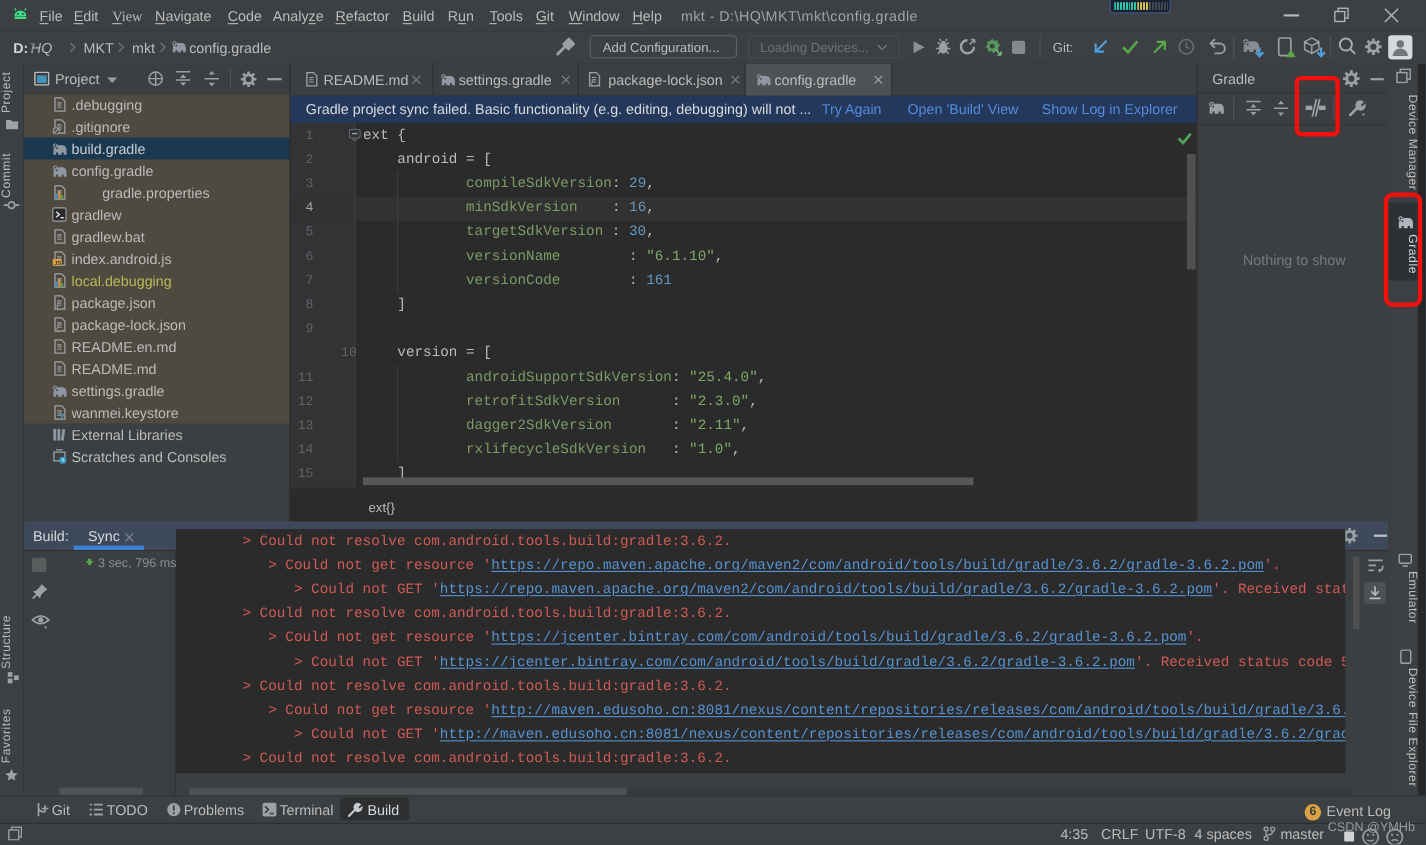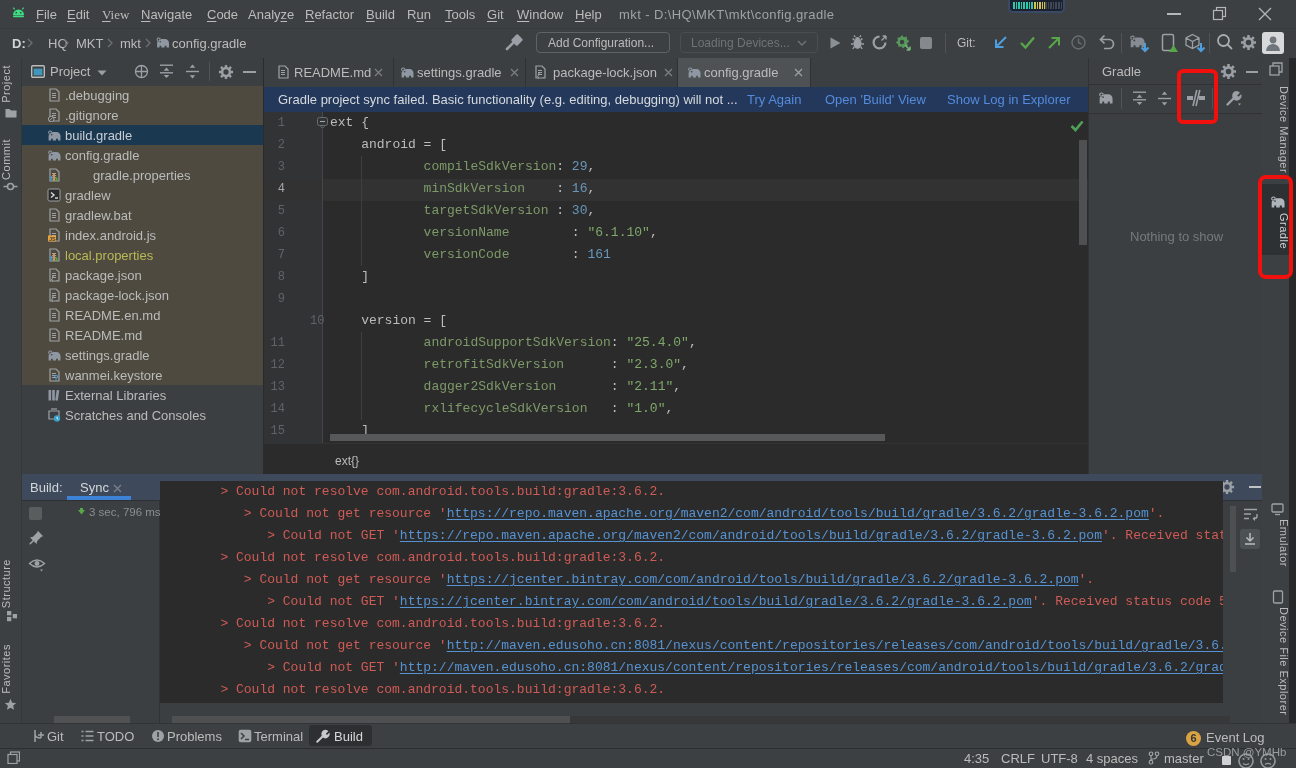--- a/index.html
+++ b/index.html
@@ -75,21 +75,21 @@
   <svg class="abs" style="left:1212px;top:6px" width="16" height="16" viewBox="0 0 16 16">
     <rect x="4.5" y="1.5" width="9" height="9" fill="none" stroke="#b4b7b9" stroke-width="1.2"></rect>
     <rect x="1.5" y="4.5" width="9" height="9" fill="#3d4042" stroke="#b4b7b9" stroke-width="1.2"></rect>
   </svg>
   <svg class="abs" style="left:1258px;top:7px" width="14" height="14" viewBox="0 0 14 14">
     <path d="M1 1 L13 13 M13 1 L1 13" stroke="#b4b7b9" stroke-width="1.3"></path>
   </svg>
 
   <div class="abs" id="toolbar" style="left:0;top:28px;width:1296px;height:30px;background:#3d4042;border-top:1px solid #383b3d;"></div>
   <div class="abs t13" style="left:12px;top:36px;color:#d2d5d8;font-weight:bold;">D:</div>
-  <div class="abs t13" style="left:48px;top:36px;">HQ</div>
+  <div class="abs t13" style="left:28px;top:36px;font-style:italic;">HQ</div>
   <div class="abs t13" style="left:76px;top:36px;">MKT</div>
   <div class="abs t13" style="left:120px;top:36px;">mkt</div>
   <div class="abs t13" style="left:172px;top:36px;">config.gradle</div>
   <svg class="abs" style="left:27px;top:38px" width="130" height="10" viewBox="0 0 130 10">
     <path d="M1 1 L5 5 L1 9 M37 1 L41 5 L37 9 M81 1 L85 5 L81 9 M119 1 L123 5 L119 9" fill="none" stroke="#6d7174" stroke-width="1.3"></path>
   </svg>
   <svg class="abs" style="left:155px;top:37px" width="15" height="12" viewBox="0 0 15 12" fill="#8f98a2">
       <use href="#eleph"></use>
     </svg>
 
@@ -261,21 +261,21 @@
   <div class="abs t13" style="left:65px;top:208px;">gradlew.bat</div>
   <svg class="abs" style="left:47px;top:208px" width="14" height="14" viewBox="0 0 14 14">
       <use href="#filedoc"></use>
     </svg>
   <div class="abs t13" style="left:65px;top:228px;">index.android.js</div>
   <svg class="abs" style="left:47px;top:228px" width="14" height="14" viewBox="0 0 14 14">
       <use href="#filedoc"></use>
       <rect x="1" y="7.5" width="8" height="6" fill="#e8a33d"></rect>
       <text x="2" y="12.6" font-family="Liberation Sans" font-size="5.5" font-weight="bold" fill="#3c3f41">JS</text>
     </svg>
-  <div class="abs t13" style="left:65px;top:248px;color:#b9b955;">local.properties</div>
+  <div class="abs t13" style="left:65px;top:248px;color:#b9b955;">local.debugging</div>
   <svg class="abs" style="left:47px;top:248px" width="14" height="14" viewBox="0 0 14 14">
       <use href="#filedoc"></use>
       <rect x="3.5" y="8" width="2" height="5" fill="#3f93c9"></rect>
       <rect x="6" y="6" width="2" height="7" fill="#d98f44"></rect>
       <rect x="8.5" y="9.5" width="2" height="3.5" fill="#57a64a"></rect>
     </svg>
   <div class="abs t13" style="left:65px;top:268px;">package.json</div>
   <svg class="abs" style="left:47px;top:268px" width="14" height="14" viewBox="0 0 14 14">
       <use href="#filedoc"></use>
       <text x="3" y="12.8" font-family="Liberation Mono" font-size="8" fill="#9da2a6">{..}</text>

